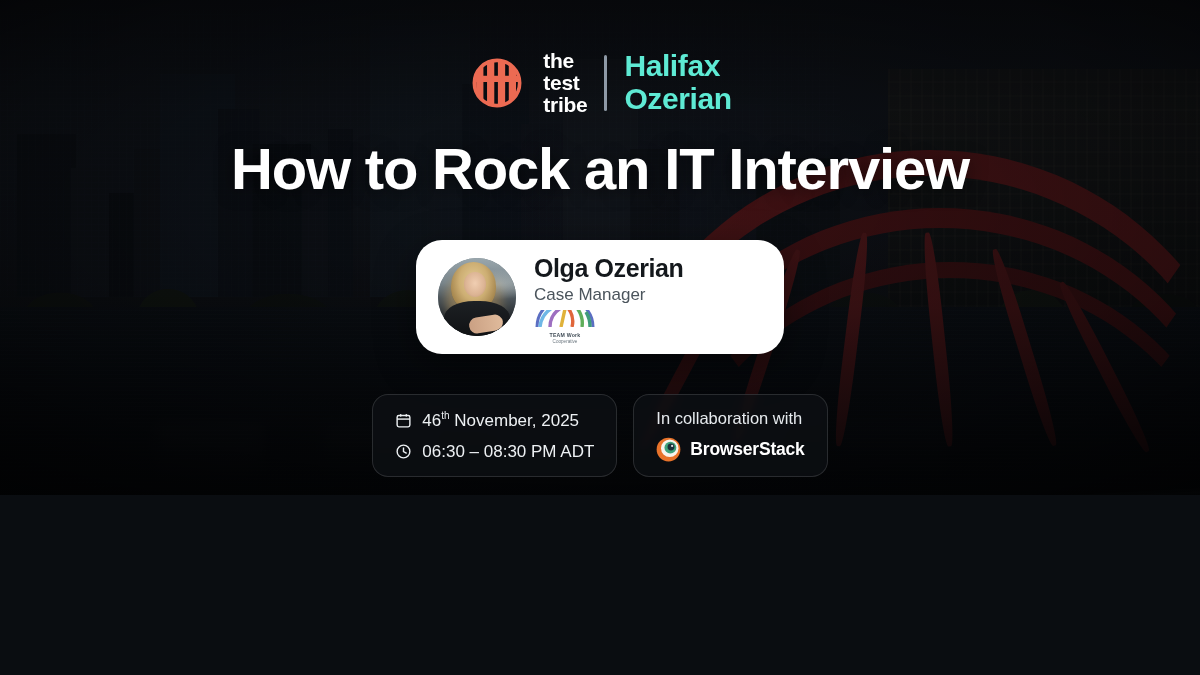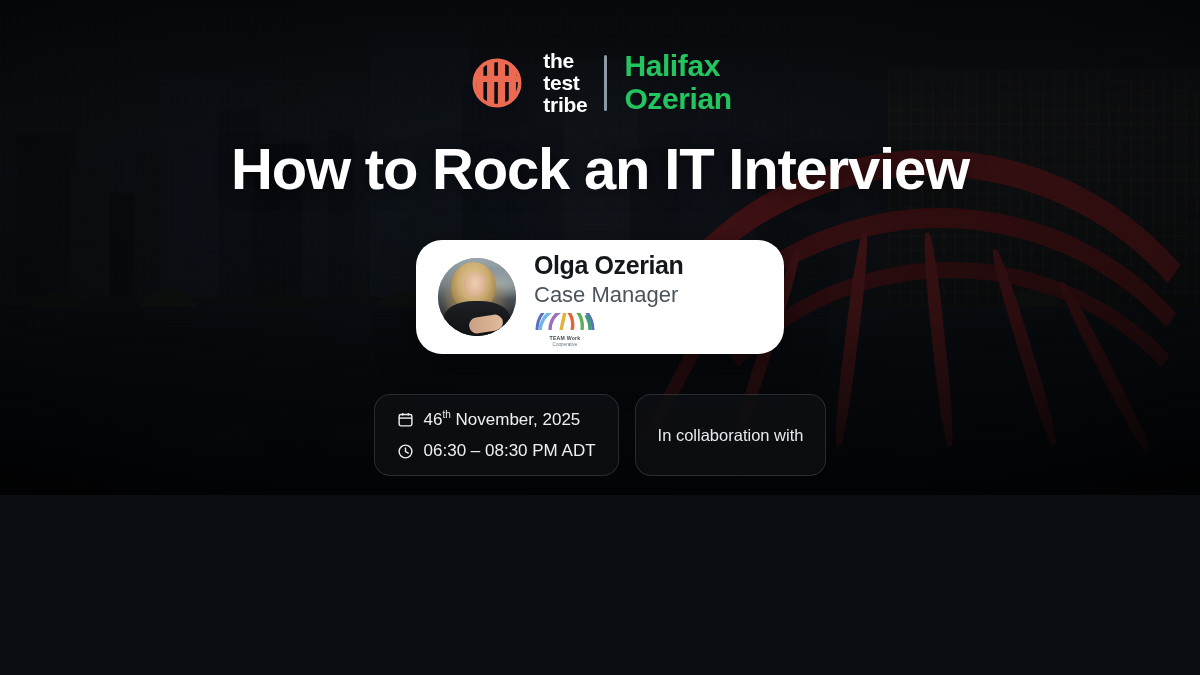--- a/index.html
+++ b/index.html
@@ -147,21 +147,21 @@
     display:flex; align-items:center; gap:17px;
     margin-top:50px;
   }
   .ttt-mark { width:58px; height:58px; flex:0 0 58px; }
   .ttt-word {
     font-weight:700; font-size:21px; line-height:1.04; color:#ffffff;
     letter-spacing:-0.3px;
   }
   .divider-v { width:3px; height:56px; background:#8e99a6; border-radius:2px; }
   .meetup-word {
-    font-weight:700; font-size:30px; line-height:1.08; color:#22c55e; letter-spacing:-0.4px;
+    font-weight:700; font-size:30px; line-height:1.08; color:#5eead4; letter-spacing:-0.4px;
   }
 
   
   .session-on {
     margin-top:56px;
     font-size:23px; font-weight:400; letter-spacing:7px; color:#c6ccd4;
   }
   .session-title {
     margin-top:20px;
     font-size:58px; font-weight:700; color:#ffffff; letter-spacing:-1.2px;
@@ -205,21 +205,21 @@
     background:linear-gradient(180deg,#1d2024 0%,#101214 100%);
     border-radius:46% 46% 0 0;
   }
   .avatar .av-arm {
     position:absolute; left:40%; bottom:6%; width:44%; height:20%;
     background:linear-gradient(90deg,#caa083,#e0bb9c);
     border-radius:30px; transform:rotate(-9deg);
   }
   .speaker-meta { display:flex; flex-direction:column; justify-content:center; }
   .speaker-name { font-size:25px; font-weight:700; color:#14181c; letter-spacing:-0.4px; }
-  .speaker-role { margin-top:2px; font-size:22px; font-weight:400; color:#4b545c; }
+  .speaker-role { margin-top:2px; font-size:17px; font-weight:400; color:#4b545c; }
   .org-logo { margin-top:5px; width:62px; height:30px; position:relative; }
   .org-arc { width:62px; height:17px; position:relative; }
   .org-name {
     font-size:5.2px; font-weight:700; color:#3f4b55; line-height:1.25;
     text-align:center; letter-spacing:.2px; margin-top:1px;
   }
   .org-sub { font-size:4.6px; font-weight:400; color:#6d7880; text-align:center; line-height:1.2; }
 
   
   .info-row { margin-top:40px; display:flex; align-items:stretch; gap:16px; }
@@ -379,17 +379,29 @@
               <circle cx="12" cy="12" r="9"></circle>
               <polyline points="12,6.5 12,12 16.5,14.5"></polyline>
             </svg>
           </span>
           <span>06:30 – 08:30 PM ADT</span>
         </div>
       </div>
 
       <div class="info-box collab-box">
         <div class="collab-label">In collaboration with</div>
+        <div class="collab-brand">
+          <span class="bs-logo">
+            <svg viewBox="0 0 40 40" width="25" height="25" aria-hidden="true">
+              <circle cx="20" cy="20" r="19" fill="#e8732a"></circle>
+              <circle cx="22" cy="18" r="14" fill="#f7f4ee"></circle>
+              <circle cx="23" cy="17" r="9.5" fill="#3ea27a"></circle>
+              <circle cx="24" cy="16" r="5.5" fill="#1a2f3a"></circle>
+              <circle cx="25.8" cy="14.2" r="1.8" fill="#ffffff" opacity=".85"></circle>
+            </svg>
+          </span>
+          <span class="bs-name">BrowserStack</span>
+        </div>
       </div>
 
     </div>
   </div>
 </div>
 
 </body></html>

